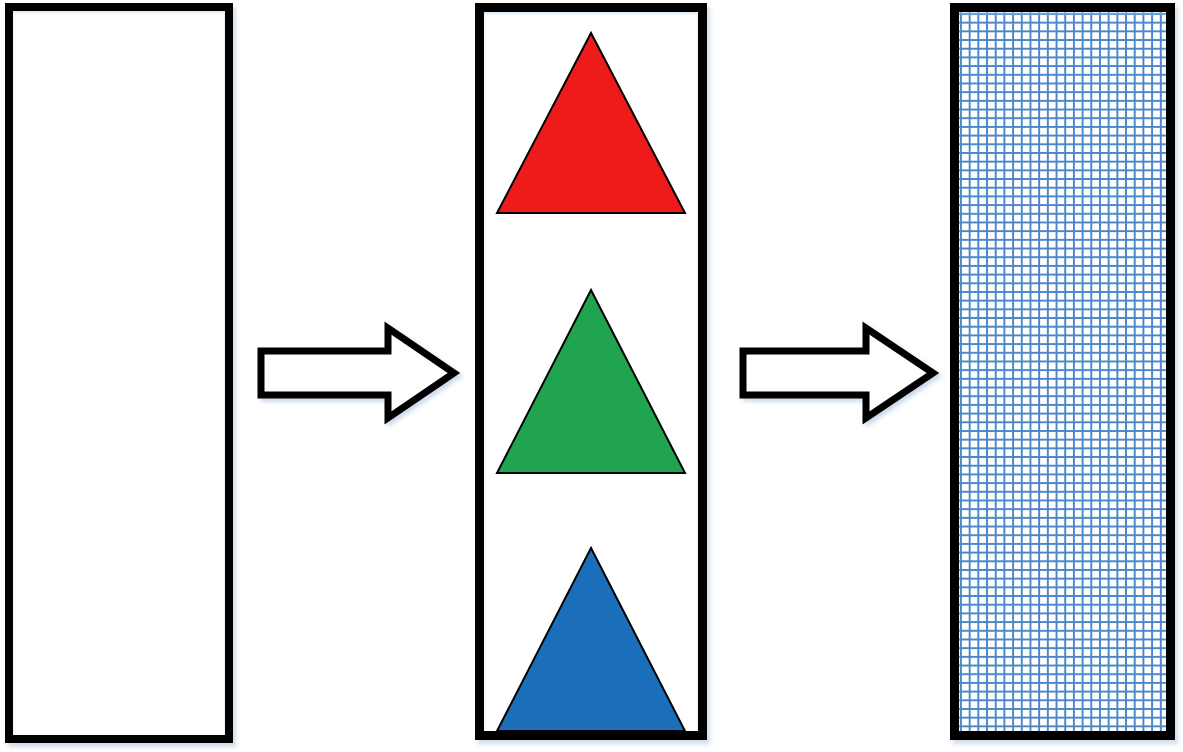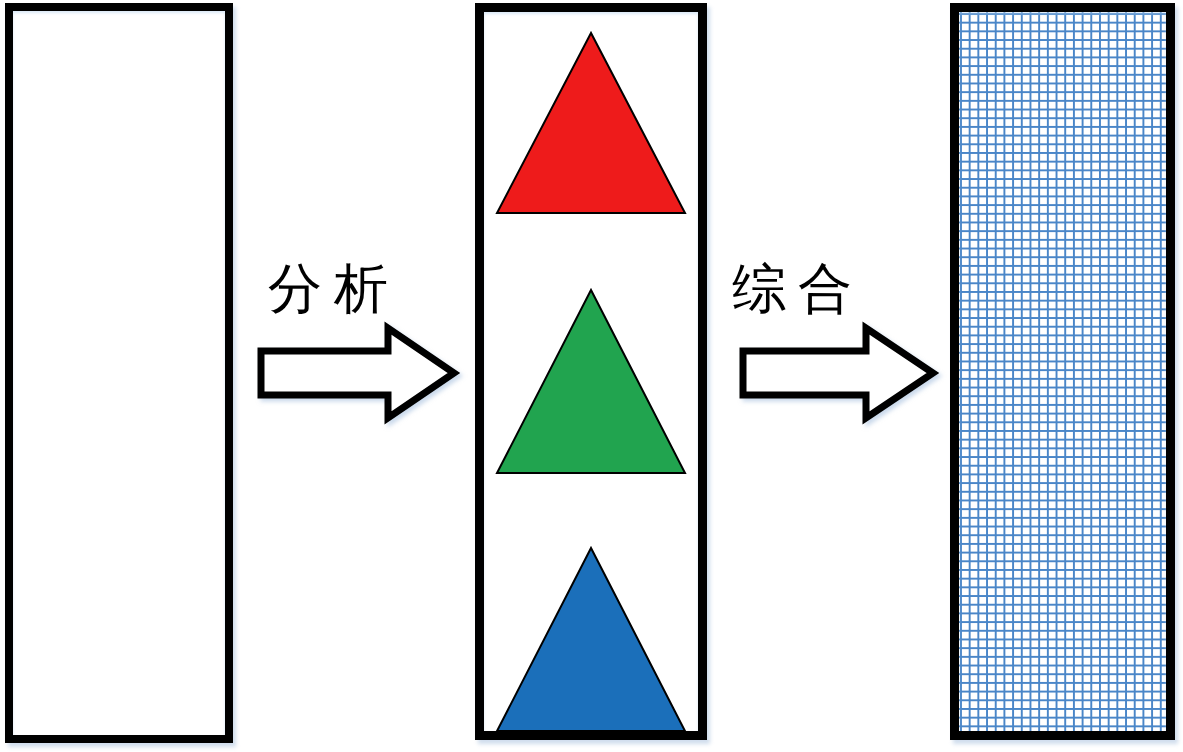--- a/index.html
+++ b/index.html
@@ -81,37 +81,35 @@
   .label1 { left: 268px; top: 262px; }
   .label2 { left: 732px; top: 262px; }
 </style>
 </head>
 <body>
 
 <div class="canvas">
 
   <div class="rect left-rect"></div>
 
-  <div class="flow-label label1">分析</div>
   <svg class="arrow arrow1" viewBox="0 0 204 102" aria-hidden="true">
     <polygon points="5,29 132,29 132,6 198,51 132,96 132,73 5,73"></polygon>
   </svg>
 
   <div class="rect mid-rect">
     <svg class="tri tri-red" width="192" height="186" viewBox="0 0 192 186" aria-hidden="true">
       <polygon points="96,3 2,183 190,183" fill="#ee1b1b"></polygon>
     </svg>
     <svg class="tri tri-green" width="192" height="189" viewBox="0 0 192 189" aria-hidden="true">
       <polygon points="96,3 2,186 190,186" fill="#21a44f"></polygon>
     </svg>
     <svg class="tri tri-blue" width="192" height="189" viewBox="0 0 192 189" aria-hidden="true">
       <polygon points="96,3 2,186 190,186" fill="#1b6fba"></polygon>
     </svg>
   </div>
 
-  <div class="flow-label label2">综合</div>
   <svg class="arrow arrow2" viewBox="0 0 201 102" aria-hidden="true">
     <polygon points="5,29 128,29 128,6 195,51 128,96 128,73 5,73"></polygon>
   </svg>
 
   <div class="rect right-rect"></div>
 
 </div>
 
 </body></html>

